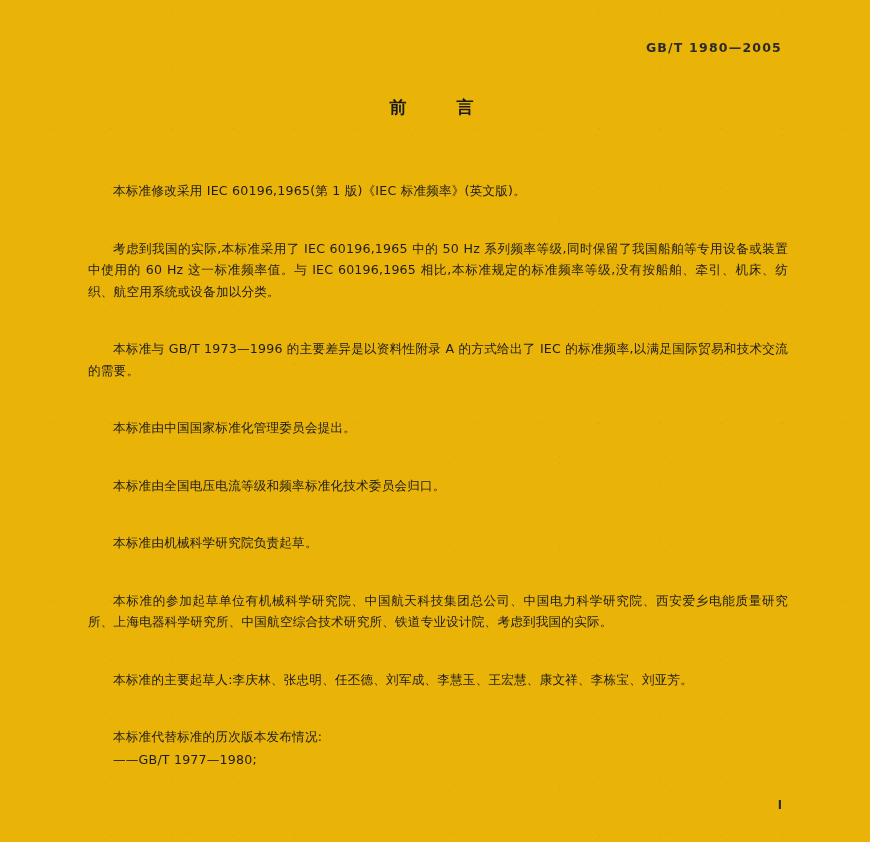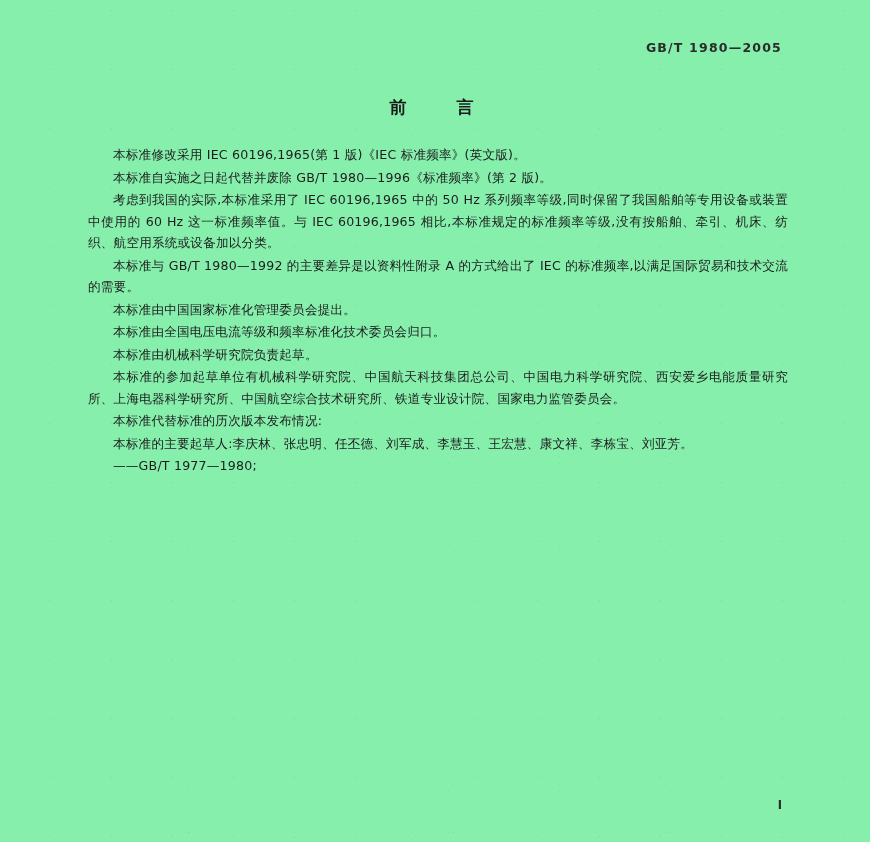--- a/index.html
+++ b/index.html
@@ -12,21 +12,21 @@
     height: 842px;
     font-family: "DejaVu Sans", sans-serif;
     color: #1a1a1a;
     position: relative;
     overflow: hidden;
   }
   .page {
     position: relative;
     width: 870px;
     height: 842px;
-    background: #86efac;
+    background: #eab308;
     box-sizing: border-box;
   }
   .header-code {
     position: absolute;
     top: 40px;
     right: 88px;
     font-size: 12.5px;
     letter-spacing: 1.2px;
     font-weight: 600;
     color: #2b2b2b;
@@ -53,20 +53,21 @@
   .para {
     font-size: 12.6px;
     line-height: 21.5px;
     text-align: justify;
     color: #1c1c1c;
     margin: 0 0 1px 0;
     letter-spacing: 0.2px;
   }
   .indent2 {
     text-indent: 25px;
+    margin-top: 36px;
   }
   .indent-list {
     text-indent: 25px;
   }
   .page-number {
     position: absolute;
     bottom: 30px;
     right: 88px;
     font-size: 11.5px;
     font-weight: 600;
@@ -90,29 +91,28 @@
 
 <div class="page">
 
   <div class="header-code">GB/T 1980—2005</div>
 
   <div class="doc-title">前  言</div>
 
   <div class="body-block">
 
     <p class="para indent2">本标准修改采用 IEC 60196,1965(第 1 版)《IEC 标准频率》(英文版)。</p>
-    <p class="para indent2">本标准自实施之日起代替并废除 GB/T 1980—1996《标准频率》(第 2 版)。</p>
     <p class="para indent2">考虑到我国的实际,本标准采用了 IEC 60196,1965 中的 50 Hz 系列频率等级,同时保留了我国船舶等专用设备或装置中使用的 60 Hz 这一标准频率值。与 IEC 60196,1965 相比,本标准规定的标准频率等级,没有按船舶、牵引、机床、纺织、航空用系统或设备加以分类。</p>
-    <p class="para indent2">本标准与 GB/T 1980—1992 的主要差异是以资料性附录 A 的方式给出了 IEC 的标准频率,以满足国际贸易和技术交流的需要。</p>
+    <p class="para indent2">本标准与 GB/T 1973—1996 的主要差异是以资料性附录 A 的方式给出了 IEC 的标准频率,以满足国际贸易和技术交流的需要。</p>
     <p class="para indent2">本标准由中国国家标准化管理委员会提出。</p>
     <p class="para indent2">本标准由全国电压电流等级和频率标准化技术委员会归口。</p>
     <p class="para indent2">本标准由机械科学研究院负责起草。</p>
-    <p class="para indent2">本标准的参加起草单位有机械科学研究院、中国航天科技集团总公司、中国电力科学研究院、西安爱乡电能质量研究所、上海电器科学研究所、中国航空综合技术研究所、铁道专业设计院、国家电力监管委员会。</p>
+    <p class="para indent2">本标准的参加起草单位有机械科学研究院、中国航天科技集团总公司、中国电力科学研究院、西安爱乡电能质量研究所、上海电器科学研究所、中国航空综合技术研究所、铁道专业设计院、考虑到我国的实际。</p>
+    <p class="para indent2">本标准的主要起草人:李庆林、张忠明、任丕德、刘军成、李慧玉、王宏慧、康文祥、李栋宝、刘亚芳。</p>
     <p class="para indent2">本标准代替标准的历次版本发布情况:</p>
-    <p class="para indent2">本标准的主要起草人:李庆林、张忠明、任丕德、刘军成、李慧玉、王宏慧、康文祥、李栋宝、刘亚芳。</p>
 
     <p class="para indent-list">——GB/T 1977—1980;</p>
 
   </div>
 
   <div class="page-number">I</div>
 
   <div class="grain"></div>
 </div>
 

